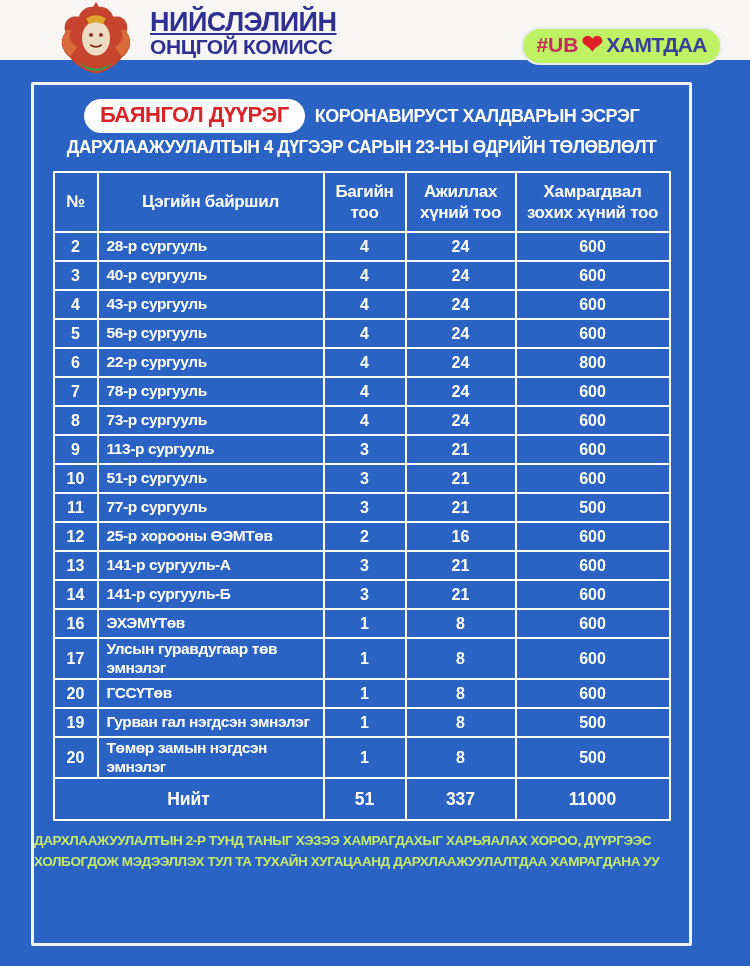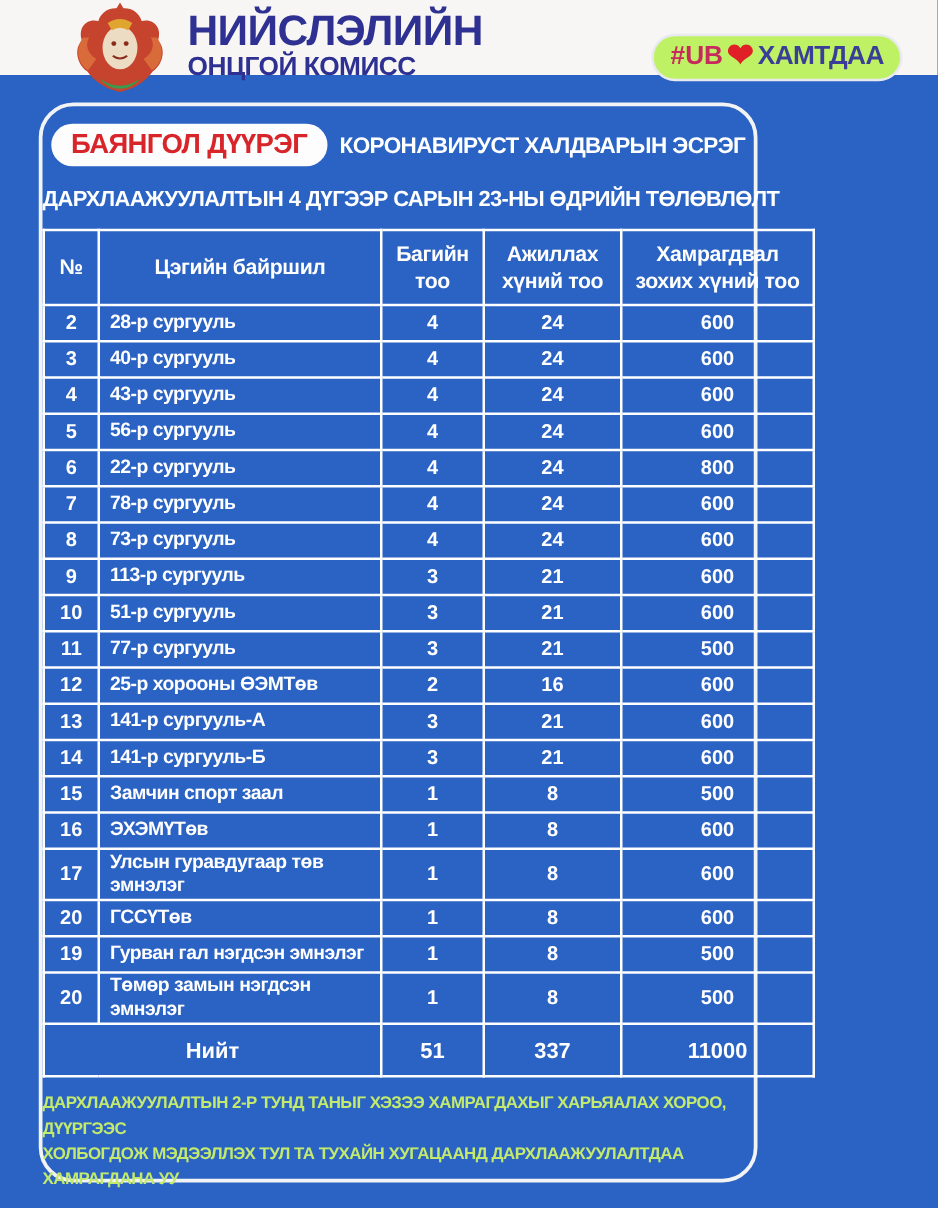--- a/index.html
+++ b/index.html
@@ -5,44 +5,44 @@
   html,body{margin:0;padding:0;}
   body{
     width:750px;height:966px;position:relative;overflow:hidden;
     background:#2a63c4;
     font-family:"Liberation Sans",sans-serif;font-weight:bold;
   }
   
   .topband{position:absolute;left:0;top:0;width:750px;height:60px;background:#f7f6f4;}
   .emblem{position:absolute;left:52px;top:2px;width:88px;height:74px;z-index:4;}
   .org{position:absolute;left:150px;top:8px;color:#2e3192;line-height:1.04;z-index:4;}
-  .org-line1{font-size:34px;letter-spacing:-0.5px;}
+  .org-line1{font-size:27px;letter-spacing:-0.5px;text-decoration:underline;}
   .org-line2{font-size:21px;letter-spacing:-0.4px;}
   
   .badge{
     position:absolute;top:27px;right:28px;z-index:5;
     background:#bef264;border:2px solid #e9e9f0;border-radius:24px;
     padding:4px 13px 6px;display:flex;align-items:center;gap:2px;
   }
   .badge-hash{color:#c72a5d;font-size:21px;}
   .badge-heart{color:#e01f26;font-size:26px;line-height:0.9;margin:0 1px;}
   .badge-text{color:#3b3e98;font-size:21px;letter-spacing:-0.5px;}
   
   .frame{
-    position:absolute;left:31px;top:82px;width:575px;height:864px;
-    border:3px solid #f2f3f5;border-radius:28px;box-sizing:border-box;
+    position:absolute;left:31px;top:82px;width:661px;height:864px;
+    border:3px solid #f2f3f5;border-radius:2px;box-sizing:border-box;
   }
   
   .title1{margin-top:14px;display:flex;justify-content:center;align-items:center;gap:10px;}
   .pill{
     background:#fdfdfd;color:#d8252a;border-radius:20px;
     padding:3px 16px 5px;font-size:22px;letter-spacing:-0.5px;white-space:nowrap;
   }
   .title1-rest{color:#ffffff;font-size:18px;letter-spacing:-0.5px;white-space:nowrap;}
-  .title2{margin-top:16px;text-align:center;color:#ffffff;font-size:17.5px;letter-spacing:-0.5px;white-space:nowrap;}
+  .title2{margin-top:4px;text-align:center;color:#ffffff;font-size:17.5px;letter-spacing:-0.5px;white-space:nowrap;}
   
   table{
     border-collapse:collapse;table-layout:fixed;
     width:616px;margin:13px auto 0;color:#ffffff;
   }
   th,td{border:2px solid #ffffff;text-align:center;font-weight:bold;padding:1px 2px;box-sizing:border-box;}
   th{font-size:17px;line-height:1.25;height:60px;letter-spacing:-0.3px;}
   td{font-size:16px;height:29px;line-height:1.2;}
   td.col-location{text-align:left;padding-left:8px;font-size:15.5px;letter-spacing:-0.4px;}
   .total-row td{height:42px;font-size:17.5px;text-align:center;}
@@ -192,27 +192,20 @@
           <td class="col-coverage">600</td>
         </tr>
         <tr>
           <td class="col-no">14</td>
           <td class="col-location">141-р сургууль-Б</td>
           <td class="col-teams">3</td>
           <td class="col-workers">21</td>
           <td class="col-coverage">600</td>
         </tr>
         <tr>
-          <td class="col-no">15</td>
-          <td class="col-location">Замчин спорт заал</td>
-          <td class="col-teams">1</td>
-          <td class="col-workers">8</td>
-          <td class="col-coverage">500</td>
-        </tr>
-        <tr>
           <td class="col-no">16</td>
           <td class="col-location">ЭХЭМҮТөв</td>
           <td class="col-teams">1</td>
           <td class="col-workers">8</td>
           <td class="col-coverage">600</td>
         </tr>
         <tr>
           <td class="col-no">17</td>
           <td class="col-location">Улсын гуравдугаар төв эмнэлэг</td>
           <td class="col-teams">1</td>

